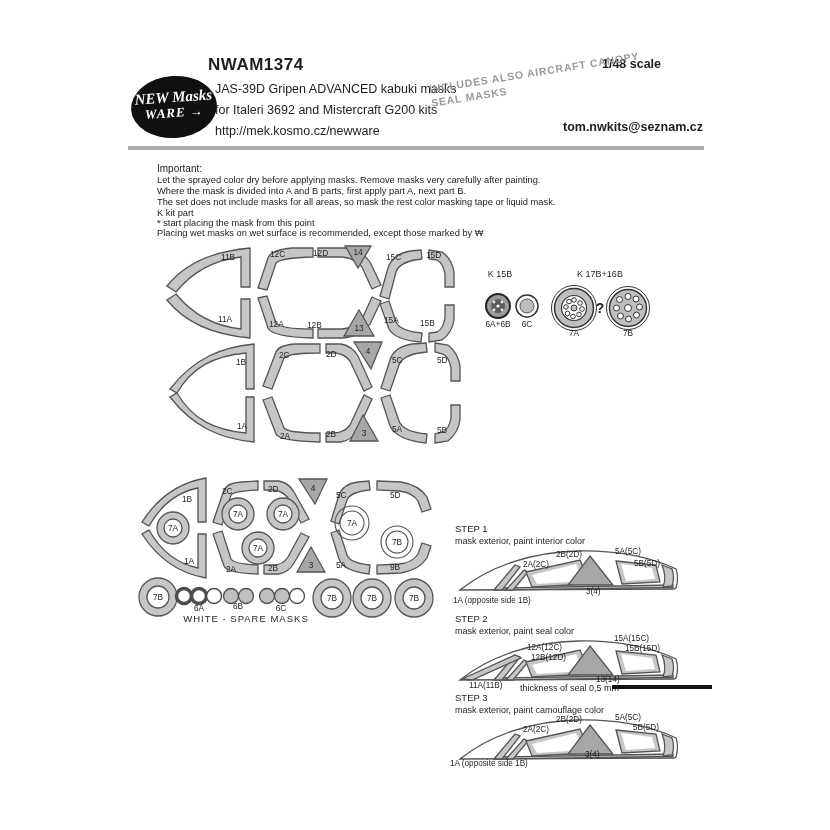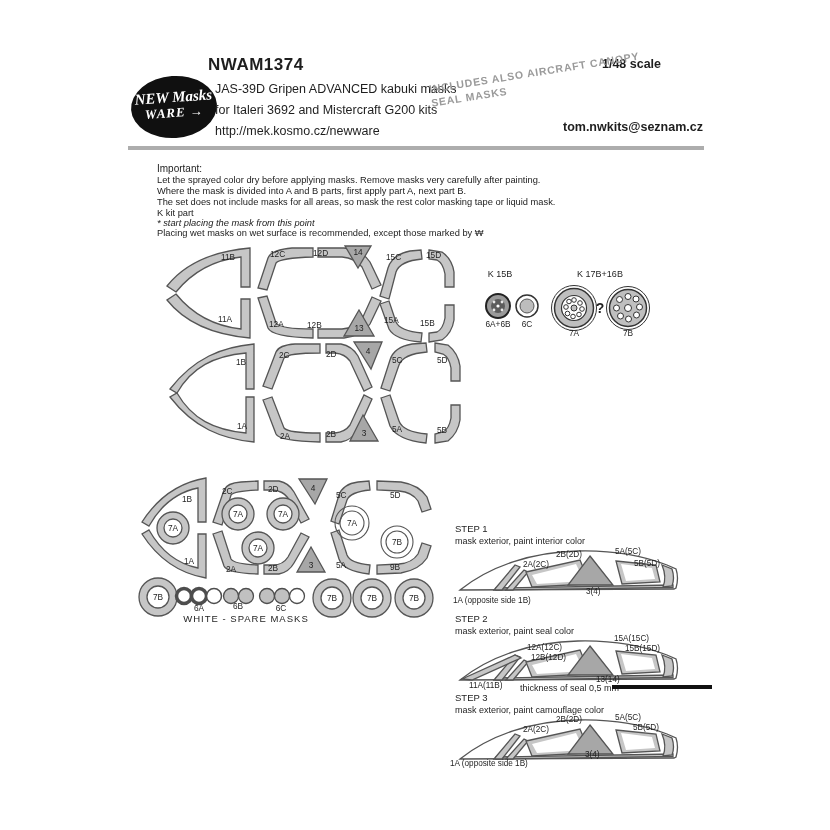--- a/index.html
+++ b/index.html
@@ -18,21 +18,21 @@
   .t1{top:82px;} .t2{top:103px;} .t3{top:124px;}
   .scale{left:560px;top:57px;width:143px;text-align:center;font-size:12.5px;font-weight:bold;}
   .email{left:480px;top:120px;width:223px;text-align:right;font-size:12.5px;font-weight:bold;}
   .rotnote{left:428px;top:82px;transform:rotate(-9deg);transform-origin:left top;
            color:#9a9a9a;font-weight:bold;font-size:10.5px;letter-spacing:.8px;line-height:14px;}
   .rotnote div{white-space:nowrap;}
   .rule{left:128px;top:146px;width:576px;height:4px;background:#adadad;}
   
   .imp-head{left:157px;top:163px;font-size:10px;font-weight:normal;}
   .imp{left:157px;font-size:9.3px;color:#222;white-space:nowrap;text-align:center;}
-  .l0{top:175px;}.l1{top:186px;}.l2{top:197px;}.l3{top:208px;}.l4{top:218px;font-style:italic;}.l5{top:228px;}
+  .l0{top:175px;}.l1{top:186px;}.l2{top:197px;}.l3{top:208px;}.l4{top:218px;}.l5{top:228px;}
   
   svg{position:absolute;left:0;top:0;}
   .mask{fill:#c6c6c6;stroke:#555;stroke-width:1.3;}
   .dark{fill:#a7a7a7;stroke:#555;stroke-width:1.3;}
   .ring-o{fill:#c6c6c6;stroke:#555;stroke-width:1.3;}
   .ring-i{fill:#fff;stroke:#555;stroke-width:1.3;}
   .thin{fill:none;stroke:#555;stroke-width:1.1;}
   text{font-family:"Liberation Sans",sans-serif;fill:#1e1e1e;}
   .t8{font-size:8.3px;} .t9{font-size:9px;} .tc{text-anchor:middle;}
   .cap{font-size:9.5px;letter-spacing:1px;}

